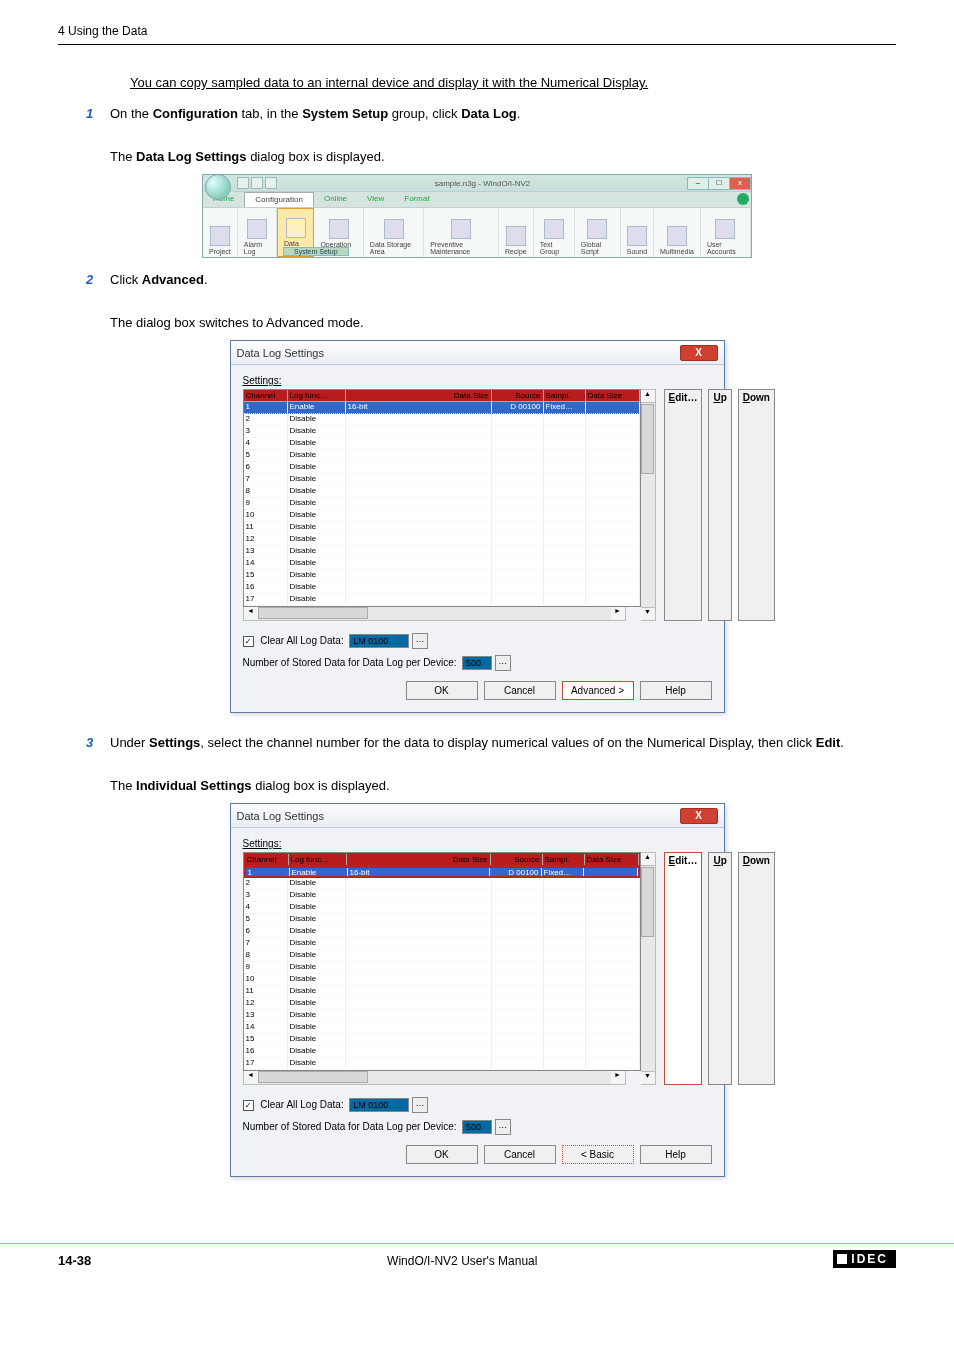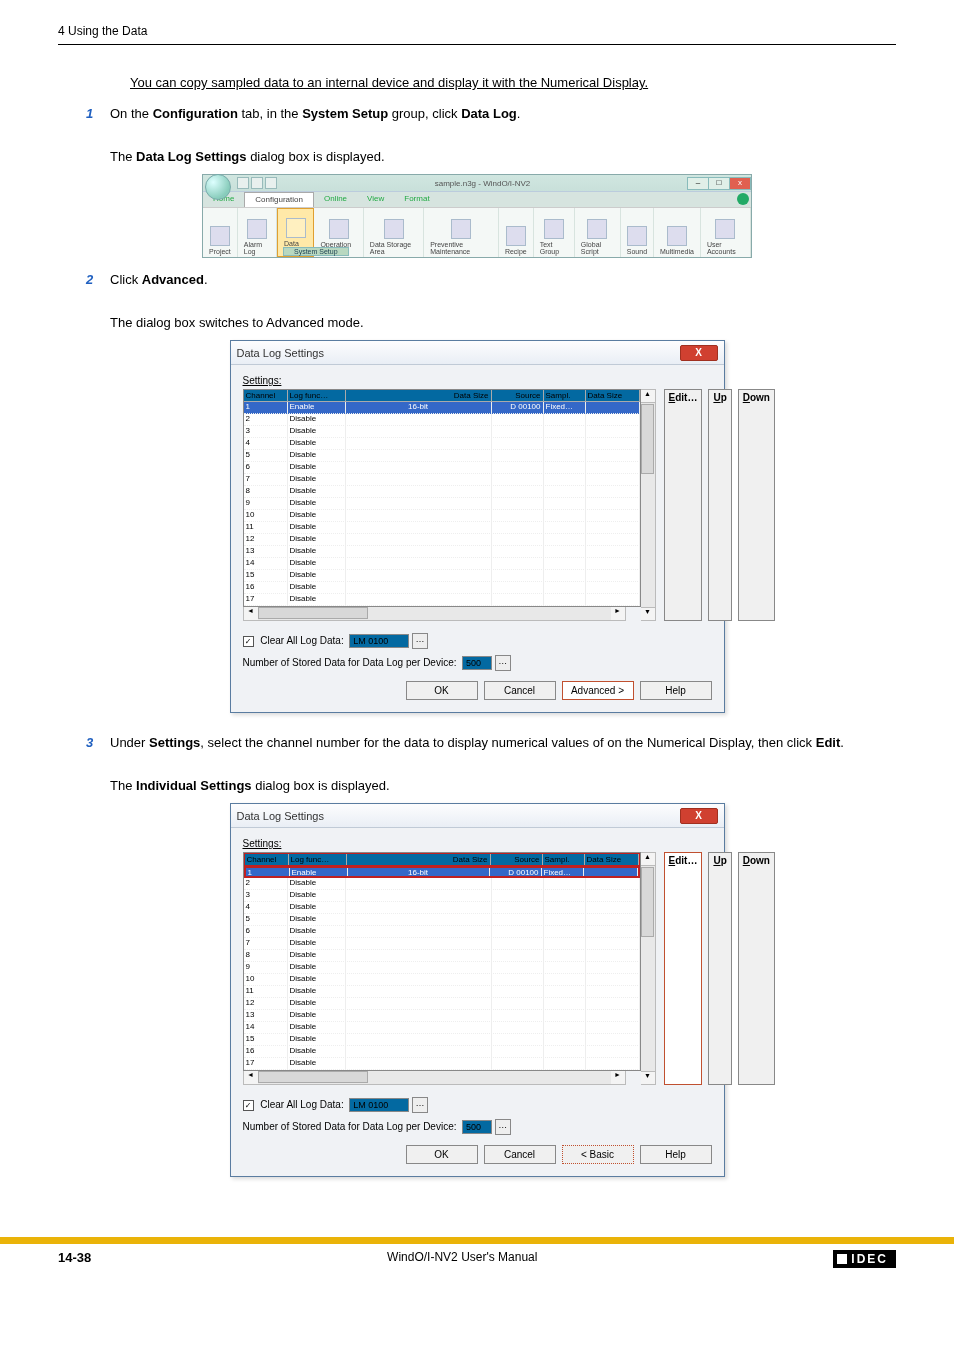--- a/index.html
+++ b/index.html
@@ -37,27 +37,27 @@
 
   
   .dlg { width: 495px; margin: 8px auto 22px auto; border:1px solid #5a7ca0; font-size: 9px; background:#f0f2f5; box-shadow: 2px 2px 4px rgba(0,0,0,0.15); }
   .dlg-titlebar { height:24px; background:linear-gradient(#fdfdfe,#e9eef5); display:flex; align-items:center; padding:0 6px; border-bottom:1px solid #c0cad6; }
   .dlg-title { font-size:11px; color:#333; }
   .dlg-close { margin-left:auto; width:38px; height:16px; background:#d04030; color:#fff; text-align:center; border:1px solid #a03020; border-radius:2px; font-size:10px; line-height:14px; font-weight:bold; }
   .dlg-body { padding:10px 12px 12px 12px; }
   .settings-label { font-size:10px; margin-bottom:3px; text-decoration: underline; }
   .tbl-wrap { display:flex; }
   .tbl { flex:1; border:1px solid #888; background:#fff; font-size:8px; }
-  .tbl-head { display:flex; background:#0369a1; border-bottom:1px solid #aaa; }
+  .tbl-head { display:flex; background:#b91c1c; border-bottom:1px solid #aaa; }
   .th { padding:1px 2px; border-right:1px solid #aaa; white-space:nowrap; overflow:hidden; }
   .th1{width:44px} .th2{width:58px} .th3{flex:1; text-align:right} .th4{width:52px; text-align:right} .th5{width:42px} .th6{width:54px}
   .trow { display:flex; height:12px; border-bottom:1px dotted #eee; }
   .trow.sel { background:#3468c8; color:#fff; }
   .td { padding:0 2px; border-right:1px solid #eee; white-space:nowrap; overflow:hidden; }
-  .td1{width:44px} .td2{width:58px} .td3{flex:1; text-align:center} .td4{width:52px; text-align:right} .td5{width:42px} .td6{width:54px}
+  .td1{width:44px} .td2{width:58px} .td3{flex:1; text-align:left} .td4{width:52px; text-align:right} .td5{width:42px} .td6{width:54px}
   .scrollbar-v { width:15px; background:#e8e8e8; border:1px solid #bbb; border-left:none; position:relative; }
   .sv-btn { height:13px; background:#f4f4f4; border-bottom:1px solid #bbb; text-align:center; font-size:7px; }
   .sv-btn.bot { border-top:1px solid #bbb; border-bottom:none; position:absolute; bottom:0; width:100%; }
   .sv-thumb { position:absolute; top:14px; width:13px; height:70px; background:#d8d8d8; border:1px solid #aaa; left:0; }
   .scrollbar-h { height:14px; background:#e8e8e8; border:1px solid #bbb; border-top:none; display:flex; margin-right:15px; }
   .sh-btn { width:14px; background:#f4f4f4; text-align:center; font-size:7px; }
   .sh-track { flex:1; position:relative; }
   .sh-thumb { position:absolute; left:0; top:0; height:12px; width:110px; background:#d8d8d8; border:1px solid #aaa; }
   .sidebtns { width:48px; margin-left:8px; display:flex; gap:6px;font-weight:bold; }
   .btn { border:1px solid #888; background:#f0f0f0; padding:2px 4px; font-size:10px; text-align:center; }
@@ -67,21 +67,21 @@
   .txtfield { border:1px solid #888; background:#0369a1; padding:1px 3px; display:inline-block; font-size:9px; }
   .minib { width:16px; height:16px; border:1px solid #888; background:#eee; display:inline-block; text-align:center; font-size:9px; vertical-align:middle; }
   .dlg-buttons { display:flex; justify-content:flex-end; gap:6px; margin-top:10px; }
   .dlg-buttons .btn { width:72px; padding:3px 0; }
   .btn.hl { border:1px solid #c05030; background:#fff; }
   .btn.dashed { border:1px dotted #c05030; }
   .hl-head { border:1px solid #c02020; }
   .hl-row { border:2px solid #c02020; }
 
   
-  .footer { position:absolute; bottom:12px; left:0; right:0; display:flex; align-items:flex-start; padding:0 58px; border-top:7px solid #eab308; padding-top:6px; }
+  .footer { position:absolute; bottom:12px; left:0; right:0; display:flex; align-items:flex-end; padding:0 58px; border-top:1px solid #eab308; padding-top:6px; }
   .foot-left { font-weight:bold; font-size:13px; }
   .foot-center { flex:1; text-align:center; font-size:12px; }
   .foot-right { font-size:12px; font-weight:bold; letter-spacing:2px; background:#000; color:#fff; padding:2px 8px 2px 4px; display:flex; align-items:center; }
   .foot-box{ width:10px; height:10px; background:#fff; margin-right:4px; }
 </style>
 </head>
 <body>
 
 <div class="page">
   <div class="header-line">4 Using the Data</div>

